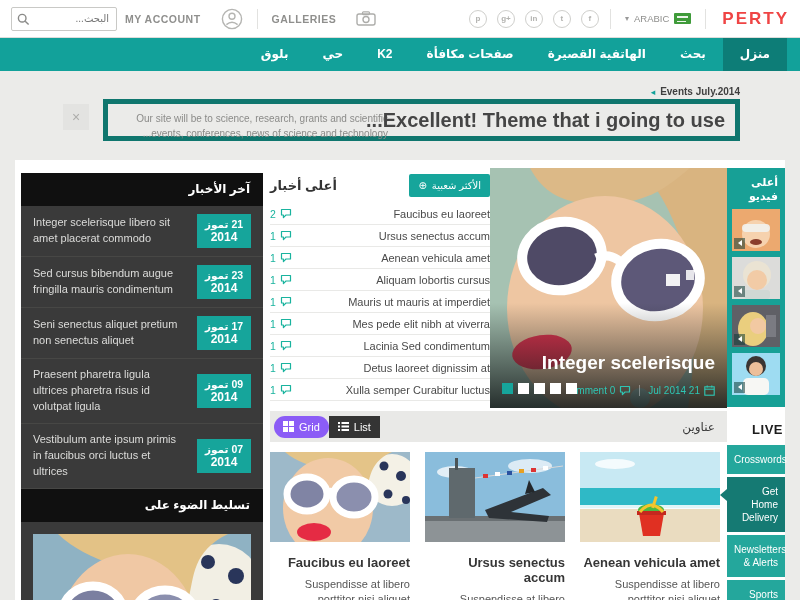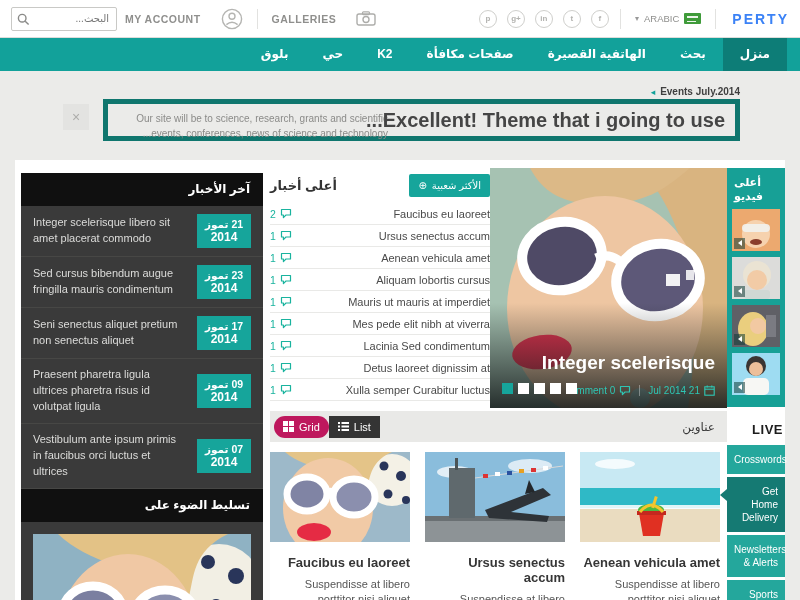--- a/index.html
+++ b/index.html
@@ -20,21 +20,21 @@
   .vdiv { width:1px; height:20px; background:#e2e2e0; margin:0 6px; }
   .tb-spacer { flex:1; }
   .soc { width:18px; height:18px; border:1px solid #cfcfcc; border-radius:50%; color:#b3b3b0;
     font-size:8px; display:flex; align-items:center; justify-content:center; margin:0 5px;
     cursor:pointer; font-weight:bold; }
   .lang { display:flex; align-items:center; gap:5px; font-size:9.5px; color:#8f8f8d; cursor:pointer; margin:0 8px; }
   .lang .caret { font-size:8px; color:#999; }
   .flag { width:17px; height:11px; background:#3f9b3a; position:relative; border-radius:1px; }
   .flag:before { content:""; position:absolute; left:3px; top:3px; width:11px; height:2px; background:#fff; opacity:.9; }
   .flag:after { content:""; position:absolute; left:3px; bottom:2px; width:9px; height:1.5px; background:#fff; opacity:.9; }
-  .logo { font-size:14px; font-weight:bold; color:#3b82f6; letter-spacing:2px; margin-left:10px; cursor:pointer; }
+  .logo { font-size:17px; font-weight:bold; color:#ef4444; letter-spacing:2px; margin-left:10px; cursor:pointer; }
   
   .mainnav { position:absolute; top:38px; left:0; right:0; height:33px; background:#12a19a;
     display:flex; direction:rtl; padding:0 13px; }
   .nav-item { color:#fff; font-size:12px; font-weight:bold; line-height:33px; padding:0 17px;
     cursor:pointer; white-space:nowrap; }
   .nav-item.active { background:#0d7d77; }
   
   .ann-tag { position:absolute; top:86px; right:60px; font-size:10px; font-weight:bold; color:#3f3f3f; }
   .ann-tag .arr { color:#12a19a; font-size:9px; margin-right:2px; }
   .ann-box { position:absolute; top:99px; left:103px; right:60px; height:42px; border:5px solid #0f766e; }
@@ -67,21 +67,21 @@
     cursor:pointer; direction:rtl; display:flex; align-items:center; gap:5px; font-family:inherit; }
   .tn-row { display:flex; justify-content:space-between; align-items:center; height:22px;
     border-bottom:1px solid #e9e9e7; cursor:pointer; }
   .tn-count { color:#19b39e; font-size:10.5px; display:flex; align-items:center; gap:4px; }
   .tn-title { font-size:11px; color:#4a4a4a; text-align:right; }
   
   .toolbar { position:absolute; left:255px; top:251px; width:457px; height:31px; background:#e9e9e7;
     display:flex; align-items:center; padding:0 4px; }
   .tb-btn { display:flex; align-items:center; gap:5px; color:#fff; font-size:11px; padding:5px 9px;
     cursor:pointer; }
-  .tb-btn.grid { background:#be185d;border-radius:11px; }
+  .tb-btn.grid { background:#8b5cf6;border-radius:11px; }
   .tb-btn.list { background:#343434; }
   .headlines { margin-left:auto; padding-right:8px; font-size:12px; color:#3a3a3a; direction:rtl; }
   
   .featured { position:absolute; left:475px; top:8px; width:237px; height:240px; overflow:hidden; cursor:pointer; }
   .featured svg.photo { position:absolute; inset:0; width:100%; height:100%; }
   .ft-title { position:absolute; right:12px; bottom:34px; color:#fff; font-size:19px; font-weight:bold; }
   .ft-meta { position:absolute; right:12px; bottom:12px; display:flex; align-items:center; gap:8px;
     color:#2ec6b4; font-size:10px; }
   .ft-meta .mdiv { width:1px; height:11px; background:rgba(255,255,255,.35); }
   .ft-meta span { display:flex; align-items:center; gap:4px; }
@@ -91,21 +91,21 @@
   
   .card { position:absolute; top:292px; width:140px; }
   .card.c0 { left:255px; } .card.c1 { left:410px; } .card.c2 { left:565px; }
   .card-img { width:140px; height:90px; cursor:pointer; }
   .card-img svg { display:block; width:100%; height:100%; }
   .card-title { margin-top:13px; font-size:13px; font-weight:bold; color:#363636; text-align:right; cursor:pointer; }
   .card-exc { margin-top:7px; font-size:11px; color:#565656; line-height:1.4; text-align:right; }
   
   .rail { position:absolute; left:712px; top:8px; width:58px; bottom:0; }
   .video-blk { background:#17a096; width:58px; padding-bottom:6px; }
-  .video-title { color:#fff; font-size:11px; font-weight:bold; padding:7px 7px 5px; line-height:1.3; }
+  .video-title { color:#fff; font-size:11px; font-weight:bold; text-align:right; padding:7px 7px 5px; line-height:1.3; }
   .vthumb { position:relative; width:48px; height:42px; margin:0 auto 6px; cursor:pointer; }
   .vthumb svg { display:block; width:100%; height:100%; }
   .play { position:absolute; left:2px; bottom:2px; width:11px; height:11px; background:rgba(15,60,55,.55);
     display:flex; align-items:center; justify-content:center; }
   .play:before { content:""; border-top:3px solid transparent; border-bottom:3px solid transparent;
     border-right:4px solid #fff; }
   .live-title { margin-top:15px; text-align:right; font-size:13px; font-weight:bold; color:#1d1d1d;
     letter-spacing:.5px; padding-right:2px; }
   .live-list { margin-top:8px; position:relative; }
   .live-item { background:#24a79c; color:#fff; font-size:10px; text-align:right; padding:8px 7px;

